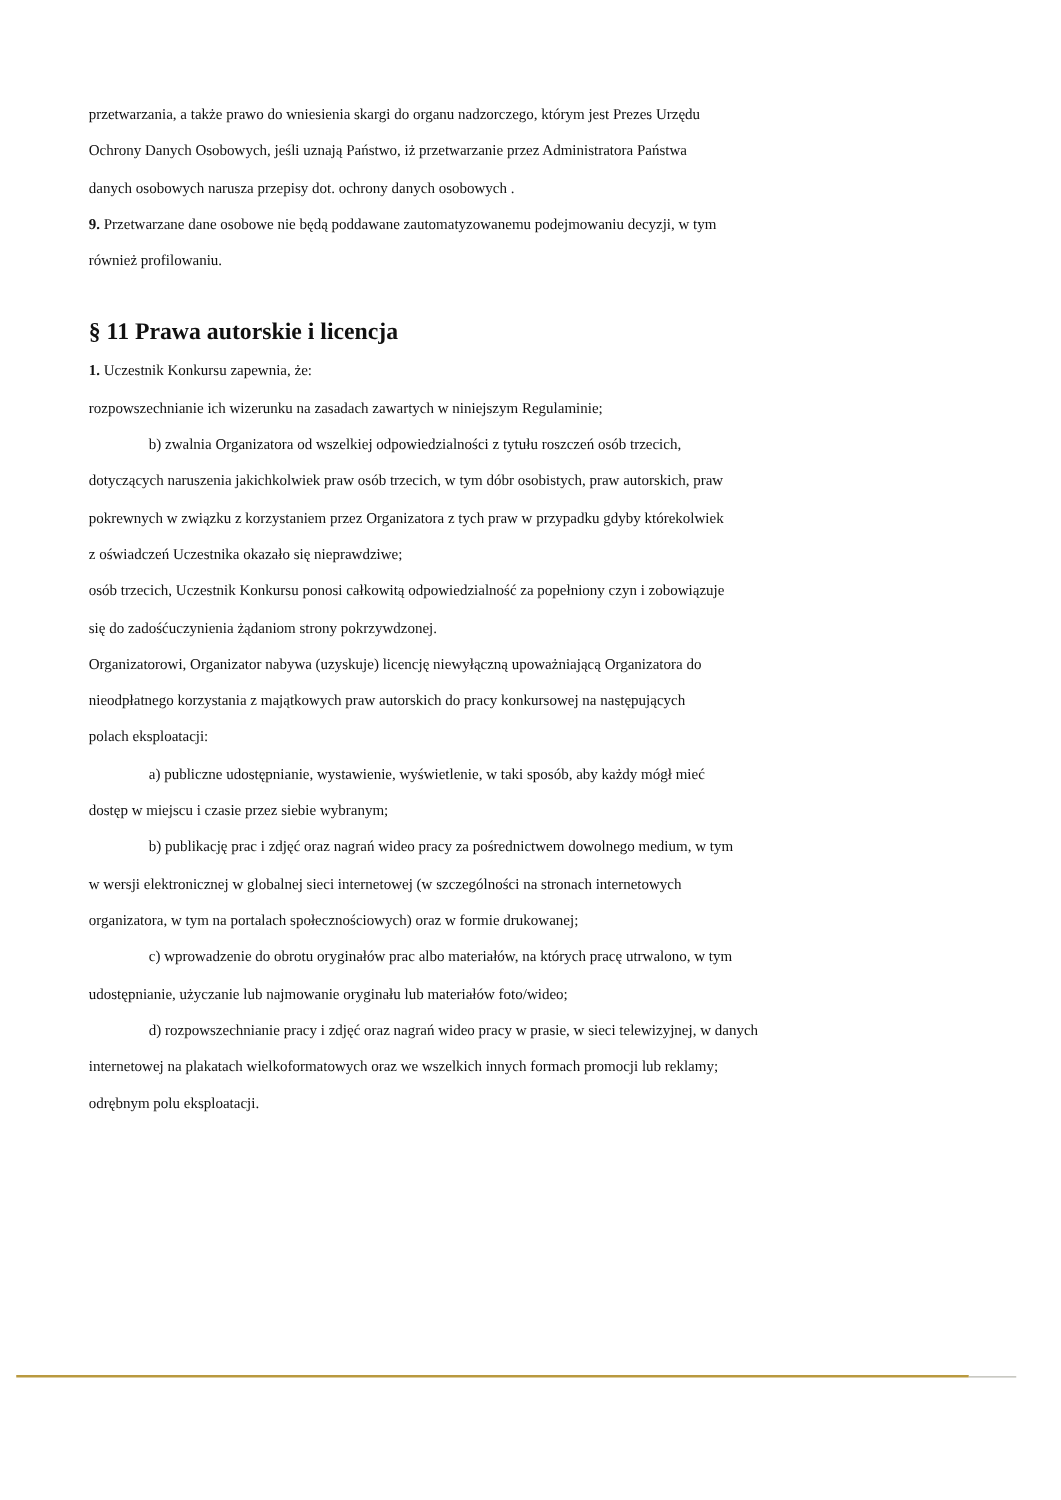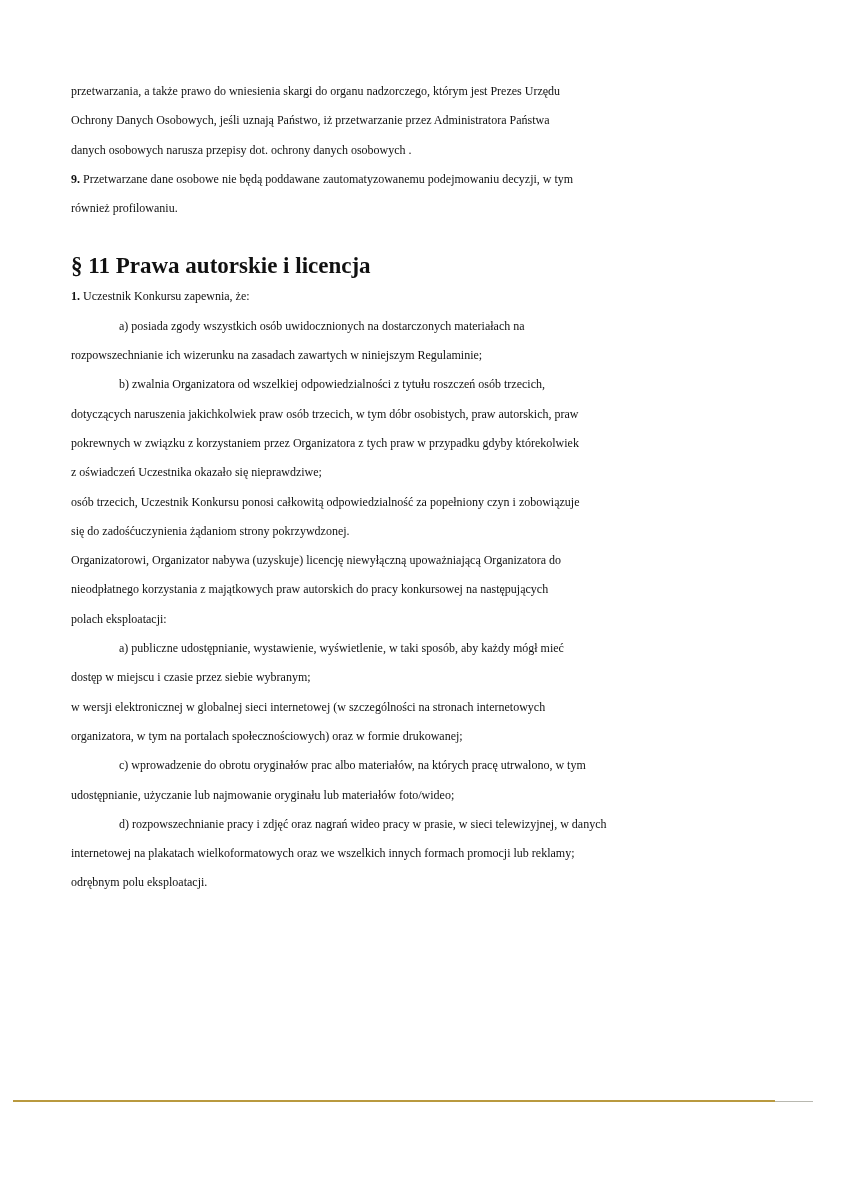--- a/index.html
+++ b/index.html
@@ -27,21 +27,21 @@
       white-space: nowrap;
       margin: 0;
     }
     .indent {
       padding-left: 48px;
     }
     .num {
       font-weight: bold;
     }
     .heading {
-      font-size: 23px;
+      font-size: 19px;
       font-weight: bold;
       margin-top: 27px;
       line-height: 32px;
       margin-bottom: 0;
     }
     .footer-rule {
       position: absolute;
       top: 1100px;
       left: 13px;
       height: 2px;
@@ -74,40 +74,40 @@
   <div>
     <p class="line"><span class="num">9.</span><span> Przetwarzane dane osobowe nie będą poddawane zautomatyzowanemu podejmowaniu decyzji, w tym</span></p>
     <p class="line">również profilowaniu.</p>
   </div>
 
   <h2 class="heading">§ 11 Prawa autorskie i licencja</h2>
 
   <div>
     <p class="line"><span class="num">1.</span><span> Uczestnik Konkursu zapewnia, że:</span></p>
 
-    <p class="line indent">a) posiada zgody wszystkich osób uwidocznionych na dostarczonych materiałach na</p>
     <p class="line">rozpowszechnianie ich wizerunku na zasadach zawartych w niniejszym Regulaminie;</p>
 
     <p class="line indent">b) zwalnia Organizatora od wszelkiej odpowiedzialności z tytułu roszczeń osób trzecich,</p>
     <p class="line">dotyczących naruszenia jakichkolwiek praw osób trzecich, w tym dóbr osobistych, praw autorskich, praw</p>
     <p class="line">pokrewnych w związku z korzystaniem przez Organizatora z tych praw w przypadku gdyby którekolwiek</p>
     <p class="line">z oświadczeń Uczestnika okazało się nieprawdziwe;</p>
 
     <p class="line">osób trzecich, Uczestnik Konkursu ponosi całkowitą odpowiedzialność za popełniony czyn i zobowiązuje</p>
     <p class="line">się do zadośćuczynienia żądaniom strony pokrzywdzonej.</p>
   </div>
 
   <div>
     <p class="line">Organizatorowi, Organizator nabywa (uzyskuje) licencję niewyłączną upoważniającą Organizatora do</p>
     <p class="line">nieodpłatnego korzystania z majątkowych praw autorskich do pracy konkursowej na następujących</p>
     <p class="line">polach eksploatacji:</p>
 
     <p class="line indent">a) publiczne udostępnianie, wystawienie, wyświetlenie, w taki sposób, aby każdy mógł mieć</p>
     <p class="line">dostęp w miejscu i czasie przez siebie wybranym;</p>
 
+    <p class="line indent">b) publikację prac i zdjęć oraz nagrań wideo pracy za pośrednictwem dowolnego medium, w tym</p>
     <p class="line">w wersji elektronicznej w globalnej sieci internetowej (w szczególności na stronach internetowych</p>
     <p class="line">organizatora, w tym na portalach społecznościowych) oraz w formie drukowanej;</p>
 
     <p class="line indent">c) wprowadzenie do obrotu oryginałów prac albo materiałów, na których pracę utrwalono, w tym</p>
     <p class="line">udostępnianie, użyczanie lub najmowanie oryginału lub materiałów foto/wideo;</p>
 
     <p class="line indent">d) rozpowszechnianie pracy i zdjęć oraz nagrań wideo pracy w prasie, w sieci telewizyjnej, w danych</p>
     <p class="line">internetowej na plakatach wielkoformatowych oraz we wszelkich innych formach promocji lub reklamy;</p>
   </div>
 

